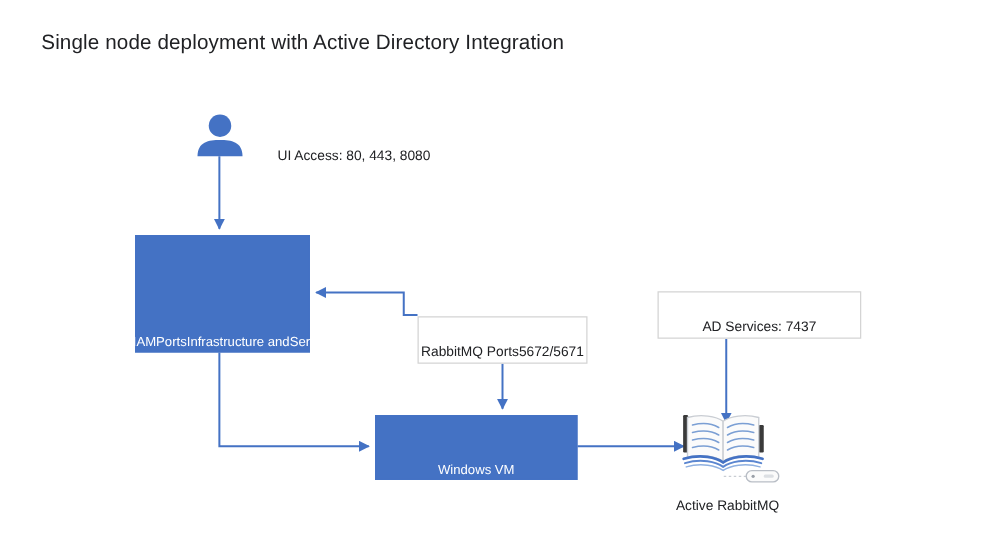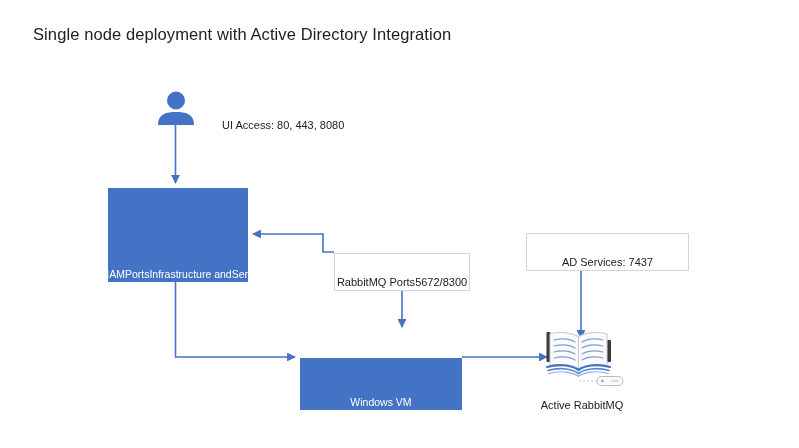--- a/index.html
+++ b/index.html
@@ -78,21 +78,20 @@
     left: 526px;
     top: 233px;
     width: 163px;
     height: 38px;
   }
   #node-windows-vm {
     left: 300px;
     top: 332px;
     width: 162px;
     height: 52px;
-    margin-top: 26px;
   }
 
   
   .free-label {
     position: absolute;
     font-size: 11px;
     line-height: 15px;
     color: #202124;
     text-align: center;
     white-space: nowrap;
@@ -186,21 +185,21 @@
 
   <div class="node node-filled" id="node-openiam-host">
     <span class="line">OpenIAM</span>
     <span class="line">Ports</span>
     <span class="line">Infrastructure and</span>
     <span class="line">Services)</span>
   </div>
 
   <div class="node node-outline" id="node-rabbitmq-ports">
     <span class="line">RabbitMQ Ports</span>
-    <span class="line">5672/8300</span>
+    <span class="line">5672/5671</span>
   </div>
 
   <div class="node node-outline" id="node-ad-services">
     <span class="line">AD Services: 7437</span>
   </div>
 
   <div class="node node-filled" id="node-windows-vm">
     <span class="line">Windows VM</span>
   </div>
 

